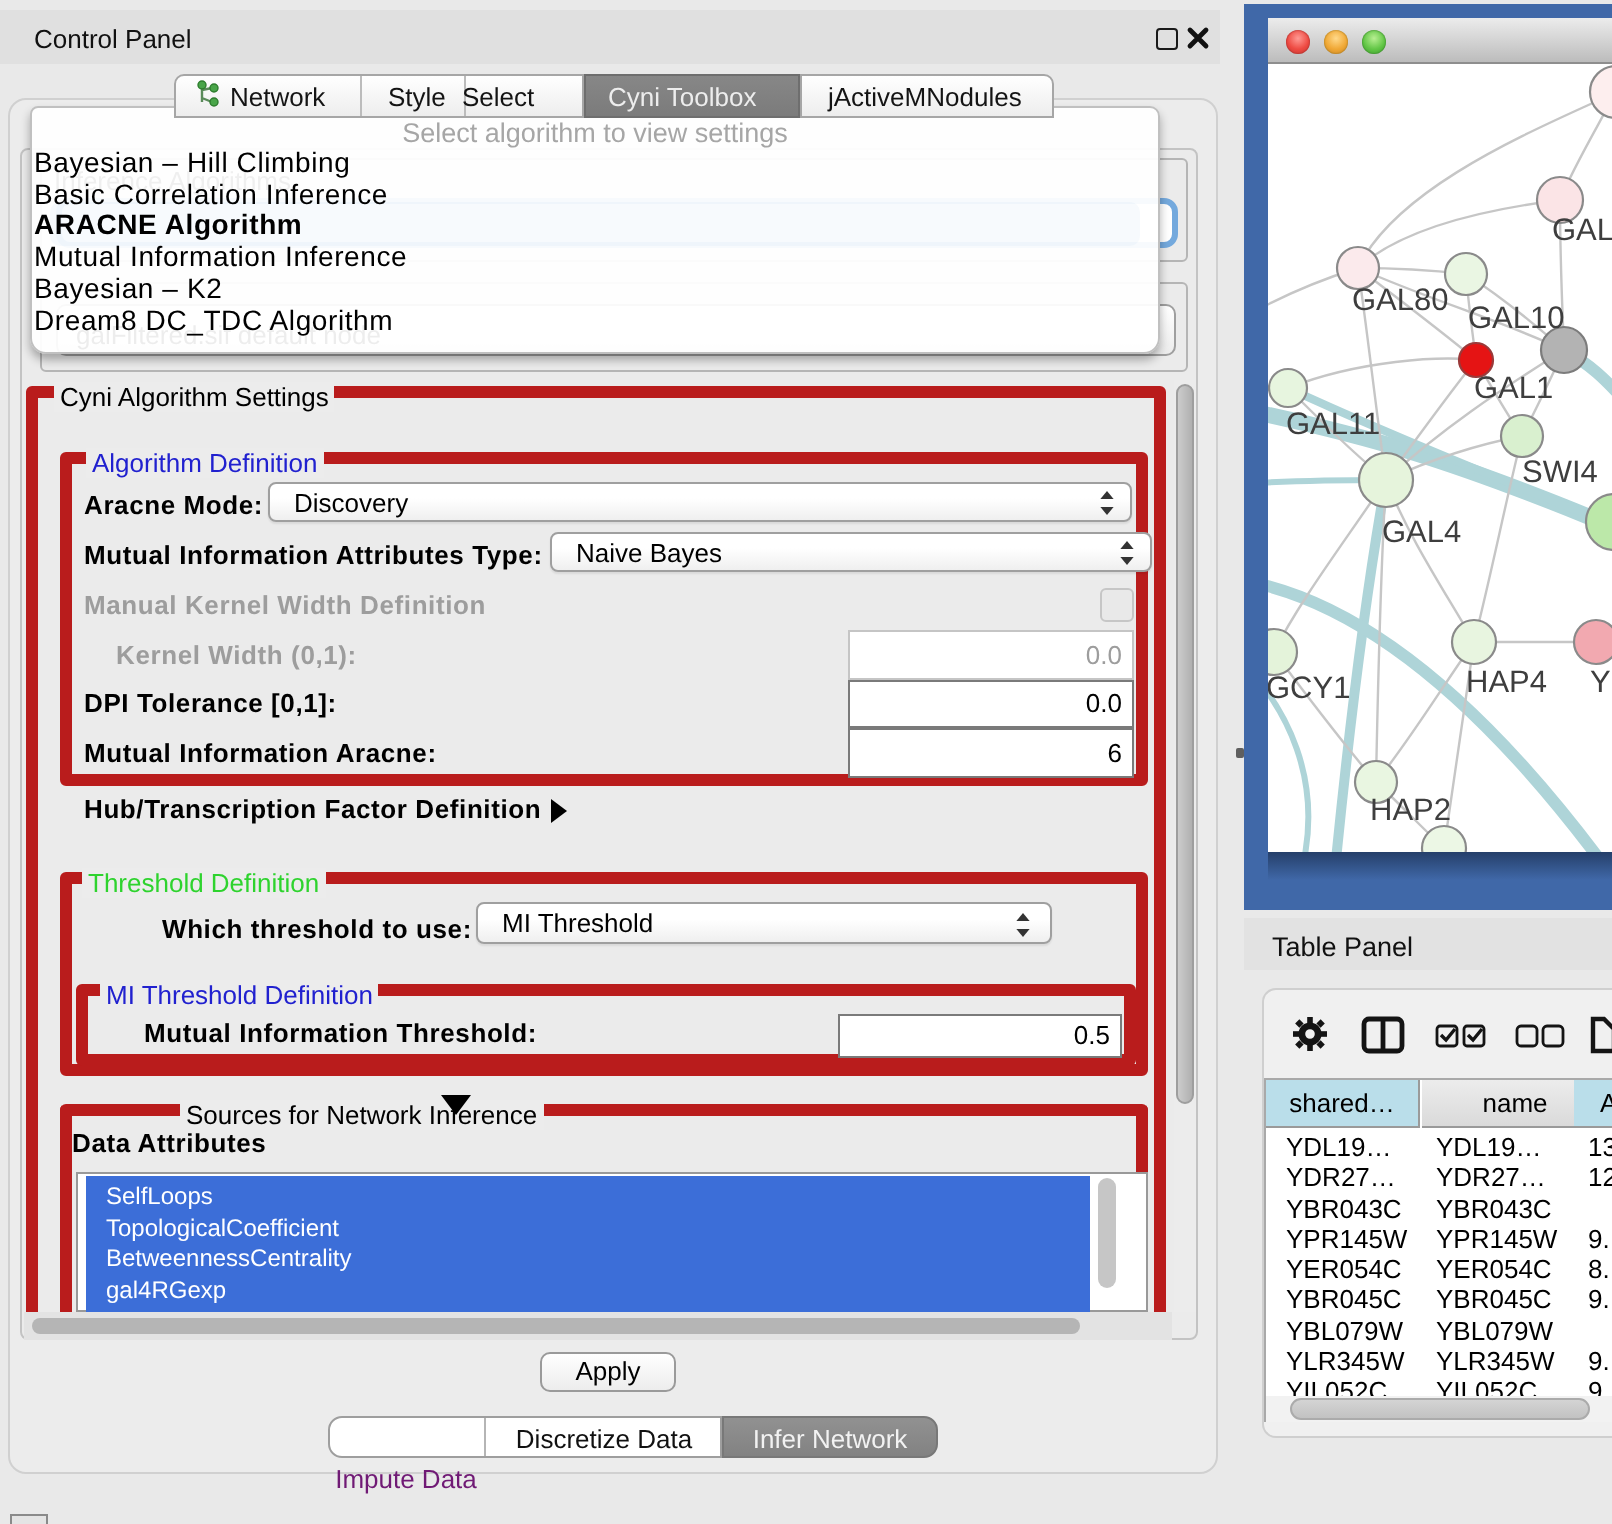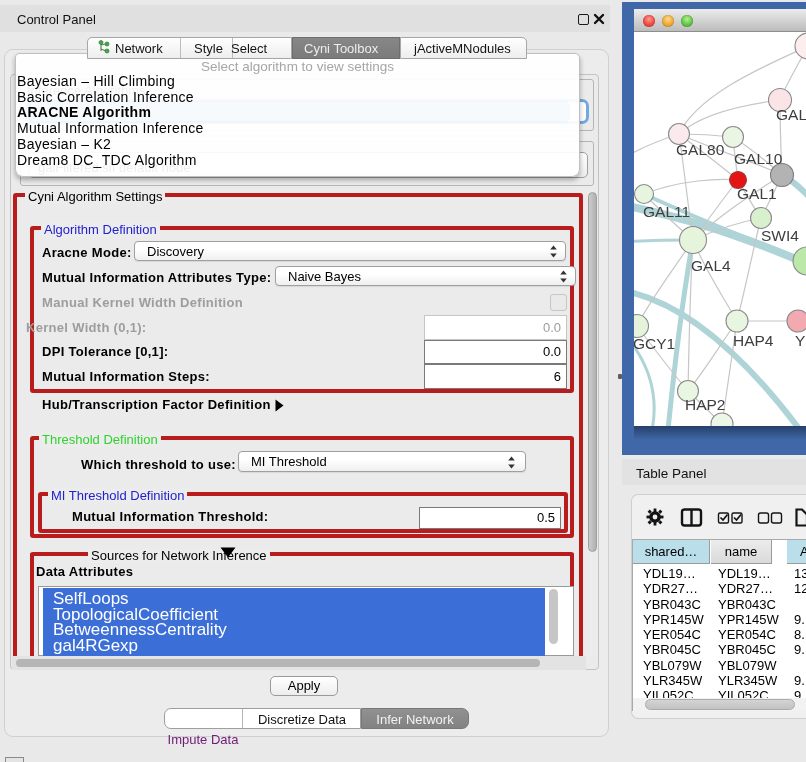--- a/index.html
+++ b/index.html
@@ -7,21 +7,21 @@
 body { font-family:"Liberation Sans", sans-serif; background:#e9e9e9; position:relative; }
 .abs { position:absolute; }
 .b { font-weight:bold; }
 .nw { white-space:nowrap; }
 .lbl { position:absolute; font-size:13px; font-weight:bold; color:#000; white-space:nowrap; letter-spacing:0.3px; }
 .dis { color:#9d9d9d; }
 .combo { position:absolute; background:linear-gradient(#ffffff 40%,#efefef); border:1px solid #9f9f9f; border-radius:4px; font-size:13px; color:#000; box-shadow:0 1px 1px rgba(0,0,0,0.08); }
 .combo .ctext { position:absolute; left:12px; top:2px; white-space:nowrap;text-align:center; }
 .field { position:absolute; background:#fff; border:1px solid #7a7a7a; font-size:13px; color:#000; text-align:right; padding-right:5px; }
 .gtitle { font-size:13px; color:#000; background:#ececec; padding:0 3px; position:absolute; top:-8px; white-space:nowrap; }
-.group { position:absolute; border:4px solid #b91c1c; border-radius:3px; }
+.group { position:absolute; border:6px solid #b91c1c; border-radius:3px; }
 .tabtxt { position:absolute; top:4px; font-size:13px; color:#141414; white-space:nowrap; }
 </style>
 </head>
 <body>
 
 <div class="abs" style="left:0;top:5px;width:610px;height:27px;background:#e0e0e0;"></div>
 <div class="abs" style="left:17px;top:12px;font-size:13px;color:#111;">Control Panel</div>
 <div class="abs" style="left:578px;top:14px;width:11px;height:11px;border:1.6px solid #1a1a1a;border-radius:2px;"></div>
 <svg class="abs" style="left:593px;top:13px;" width="12" height="12" viewBox="0 0 12 12">
     <path d="M2 2 L10 10 M10 2 L2 10" stroke="#111" stroke-width="2.4" stroke-linecap="round"></path>
@@ -73,25 +73,25 @@
 <div class="lbl" style="left:42px;top:270px;">Mutual Information Attributes Type:</div>
 <div class="combo" style="left:275px;top:266px;width:301px;height:20px;">
     <span class="ctext">Naive Bayes</span>
   <svg class="abs" style="right:7px;top:3px;" width="9" height="13" viewBox="0 0 9 13">
       <path d="M4.5 0.5 L7.8 4.5 L1.2 4.5 Z" fill="#333"></path>
       <path d="M4.5 12.5 L1.2 8.5 L7.8 8.5 Z" fill="#333"></path>
     </svg>
 </div>
 <div class="lbl dis" style="left:42px;top:294.5px;">Manual Kernel Width Definition</div>
 <div class="abs" style="left:550px;top:294px;width:17px;height:17px;background:#e9e9e9;border:1px solid #c6c6c6;border-radius:3px;"></div>
-<div class="lbl dis" style="left:26px;top:319.5px;">Kernel Width (0,1):</div>
+<div class="lbl dis" style="left:58px;top:319.5px;">Kernel Width (0,1):</div>
 <div class="field dis" style="left:424px;top:315px;width:143px;height:25px;border-color:#c5c5c5;color:#9d9d9d;line-height:23px;">0.0</div>
 <div class="lbl" style="left:42px;top:343.5px;">DPI Tolerance [0,1]:</div>
 <div class="field" style="left:424px;top:340px;width:143px;height:24px;line-height:22px;">0.0</div>
-<div class="lbl" style="left:42px;top:368.5px;">Mutual Information Steps:</div>
+<div class="lbl" style="left:42px;top:368.5px;">Mutual Information Aracne:</div>
 <div class="field" style="left:424px;top:364px;width:143px;height:25px;line-height:23px;">6</div>
 
 <div class="lbl" style="left:42px;top:397px;">Hub/Transcription Factor Definition</div>
 <svg class="abs" style="left:275px;top:398.5px;" width="9" height="13" viewBox="0 0 9 13">
     <path d="M0.5 0.5 L8.5 6.5 L0.5 12.5 Z" fill="#000"></path>
   </svg>
 
 <div class="group" style="left:30px;top:436px;width:544px;height:102px;">
   <div class="gtitle" style="left:5px;color:#2ed32e;">Threshold Definition</div>
 </div>
@@ -113,21 +113,21 @@
 <div class="group" style="left:30px;top:552px;width:544px;height:110px;border-bottom:none;">
   <div class="gtitle" style="left:7px;margin-left:47px;">Sources for Network Inference</div>
 </div>
 <svg class="abs" style="left:220px;top:547px;" width="16" height="11" viewBox="0 0 16 11">
     <path d="M0.5 0.5 L15.5 0.5 L8 10.5 Z" fill="#000"></path>
   </svg>
 <div class="lbl" style="left:36px;top:564px;">Data Attributes</div>
 
 <div class="abs" style="left:38px;top:586px;width:536px;height:70px;background:#fff;border:1px solid #999;"></div>
 <div class="abs" style="left:43px;top:588px;width:502px;height:68px;background:#3c6ed8;"></div>
-<div class="abs nw" style="left:53px;top:591px;font-size:17px;color:#fff;line-height:15.5px;">SelfLoops<br>TopologicalCoefficient<br>BetweennessCentrality<br>gal4RGexp</div>
+<div class="abs nw" style="left:53px;top:591px;font-size:12px;color:#fff;line-height:15.5px;">SelfLoops<br>TopologicalCoefficient<br>BetweennessCentrality<br>gal4RGexp</div>
 <div class="abs" style="left:549px;top:589px;width:9px;height:55px;background:#c6c6c6;border-radius:5px;"></div>
 
 <div class="abs" style="left:587px;top:190px;width:11px;height:466px;background:#ececec;"></div>
 <div class="abs" style="left:588px;top:192px;width:9px;height:360px;background:linear-gradient(90deg,#cccccc,#b0b0b0);border:1px solid #9e9e9e;border-radius:5px;"></div>
 <div class="abs" style="left:12px;top:656px;width:574px;height:14px;background:#e3e3e3;"></div>
 <div class="abs" style="left:16px;top:658.5px;width:524px;height:8px;background:#b5b5b5;border-radius:4px;"></div>
 
 <div class="abs" style="left:15px;top:53px;width:565px;height:124px;background:rgba(255,255,255,0.94);border:1px solid #c0c0c0;border-radius:4px 5px 8px 8px;box-shadow:0 3px 5px rgba(0,0,0,0.3);z-index:4;"></div>
 <div class="abs" style="left:27px;top:83px;font-size:13px;color:rgba(60,60,60,0.08);z-index:4;">Inference Algorithms</div>
 <div class="abs" style="left:25px;top:101px;width:545px;height:22px;background:rgba(100,160,220,0.05);border-radius:5px;z-index:4;"></div>
@@ -250,19 +250,19 @@
     <rect x="86" y="5" width="10" height="10" rx="1.5"></rect>
     <path d="M74.5 9.5 l2.5 2.5 l4.5-5.5" stroke-width="1.7"></path>
     <path d="M88 9.5 l2.5 2.5 l4.5-5.5" stroke-width="1.7"></path>
     <rect x="112.5" y="5" width="10" height="10" rx="2"></rect>
     <rect x="125.5" y="5" width="10" height="10" rx="2"></rect>
   </g>
   <path d="M150.5 1.5 L156 1.5 L161 6.5 L161 17.5 L150.5 17.5 Z" fill="none" stroke="#141414" stroke-width="2.2"></path>
 </svg>
 <div class="abs" style="left:632px;top:539px;width:174px;height:172px;background:#fff;border:1px solid #a9a9a9;border-right:none;"></div>
 <div class="abs" style="left:633px;top:540px;width:77px;height:24px;background:#badeea;border-right:1px solid #9a9a9a;border-bottom:1px solid #9a9a9a;text-align:center;font-size:13px;line-height:23px;color:#000;">shared…</div>
-<div class="abs" style="left:711px;top:540px;width:61px;height:24px;background:linear-gradient(#ececec,#dadada);border-right:1px solid #9a9a9a;border-bottom:1px solid #9a9a9a;text-align:center;font-size:13px;line-height:23px;color:#000;">name</div>
+<div class="abs" style="left:711px;top:540px;width:94px;height:24px;background:linear-gradient(#ececec,#dadada);border-right:1px solid #9a9a9a;border-bottom:1px solid #9a9a9a;text-align:center;font-size:13px;line-height:23px;color:#000;">name</div>
 <div class="abs" style="left:787px;top:540px;width:19px;height:24px;background:#badeea;border-bottom:1px solid #9a9a9a;font-size:13px;line-height:23px;color:#000;padding-left:13px;">A</div>
 <div class="abs nw" style="left:643px;top:566px;font-size:13px;color:#000;line-height:15.3px;">YDL19…<br>YDR27…<br>YBR043C<br>YPR145W<br>YER054C<br>YBR045C<br>YBL079W<br>YLR345W<br>YIL052C</div>
 <div class="abs nw" style="left:718px;top:566px;font-size:13px;color:#000;line-height:15.3px;">YDL19…<br>YDR27…<br>YBR043C<br>YPR145W<br>YER054C<br>YBR045C<br>YBL079W<br>YLR345W<br>YIL052C</div>
 <div class="abs nw" style="left:794px;top:566px;font-size:13px;color:#000;line-height:15.3px;">13<br>12<br>&nbsp;<br>9.<br>8.<br>9.<br>&nbsp;<br>9.<br>9.</div>
 <div class="abs" style="left:633px;top:698px;width:173px;height:13px;background:#f2f2f2;"></div>
 <div class="abs" style="left:645px;top:699px;width:150px;height:11px;background:linear-gradient(#d4d4d4,#c2c2c2);border:1px solid #ababab;border-radius:6px;"></div>
 
 </body></html>

